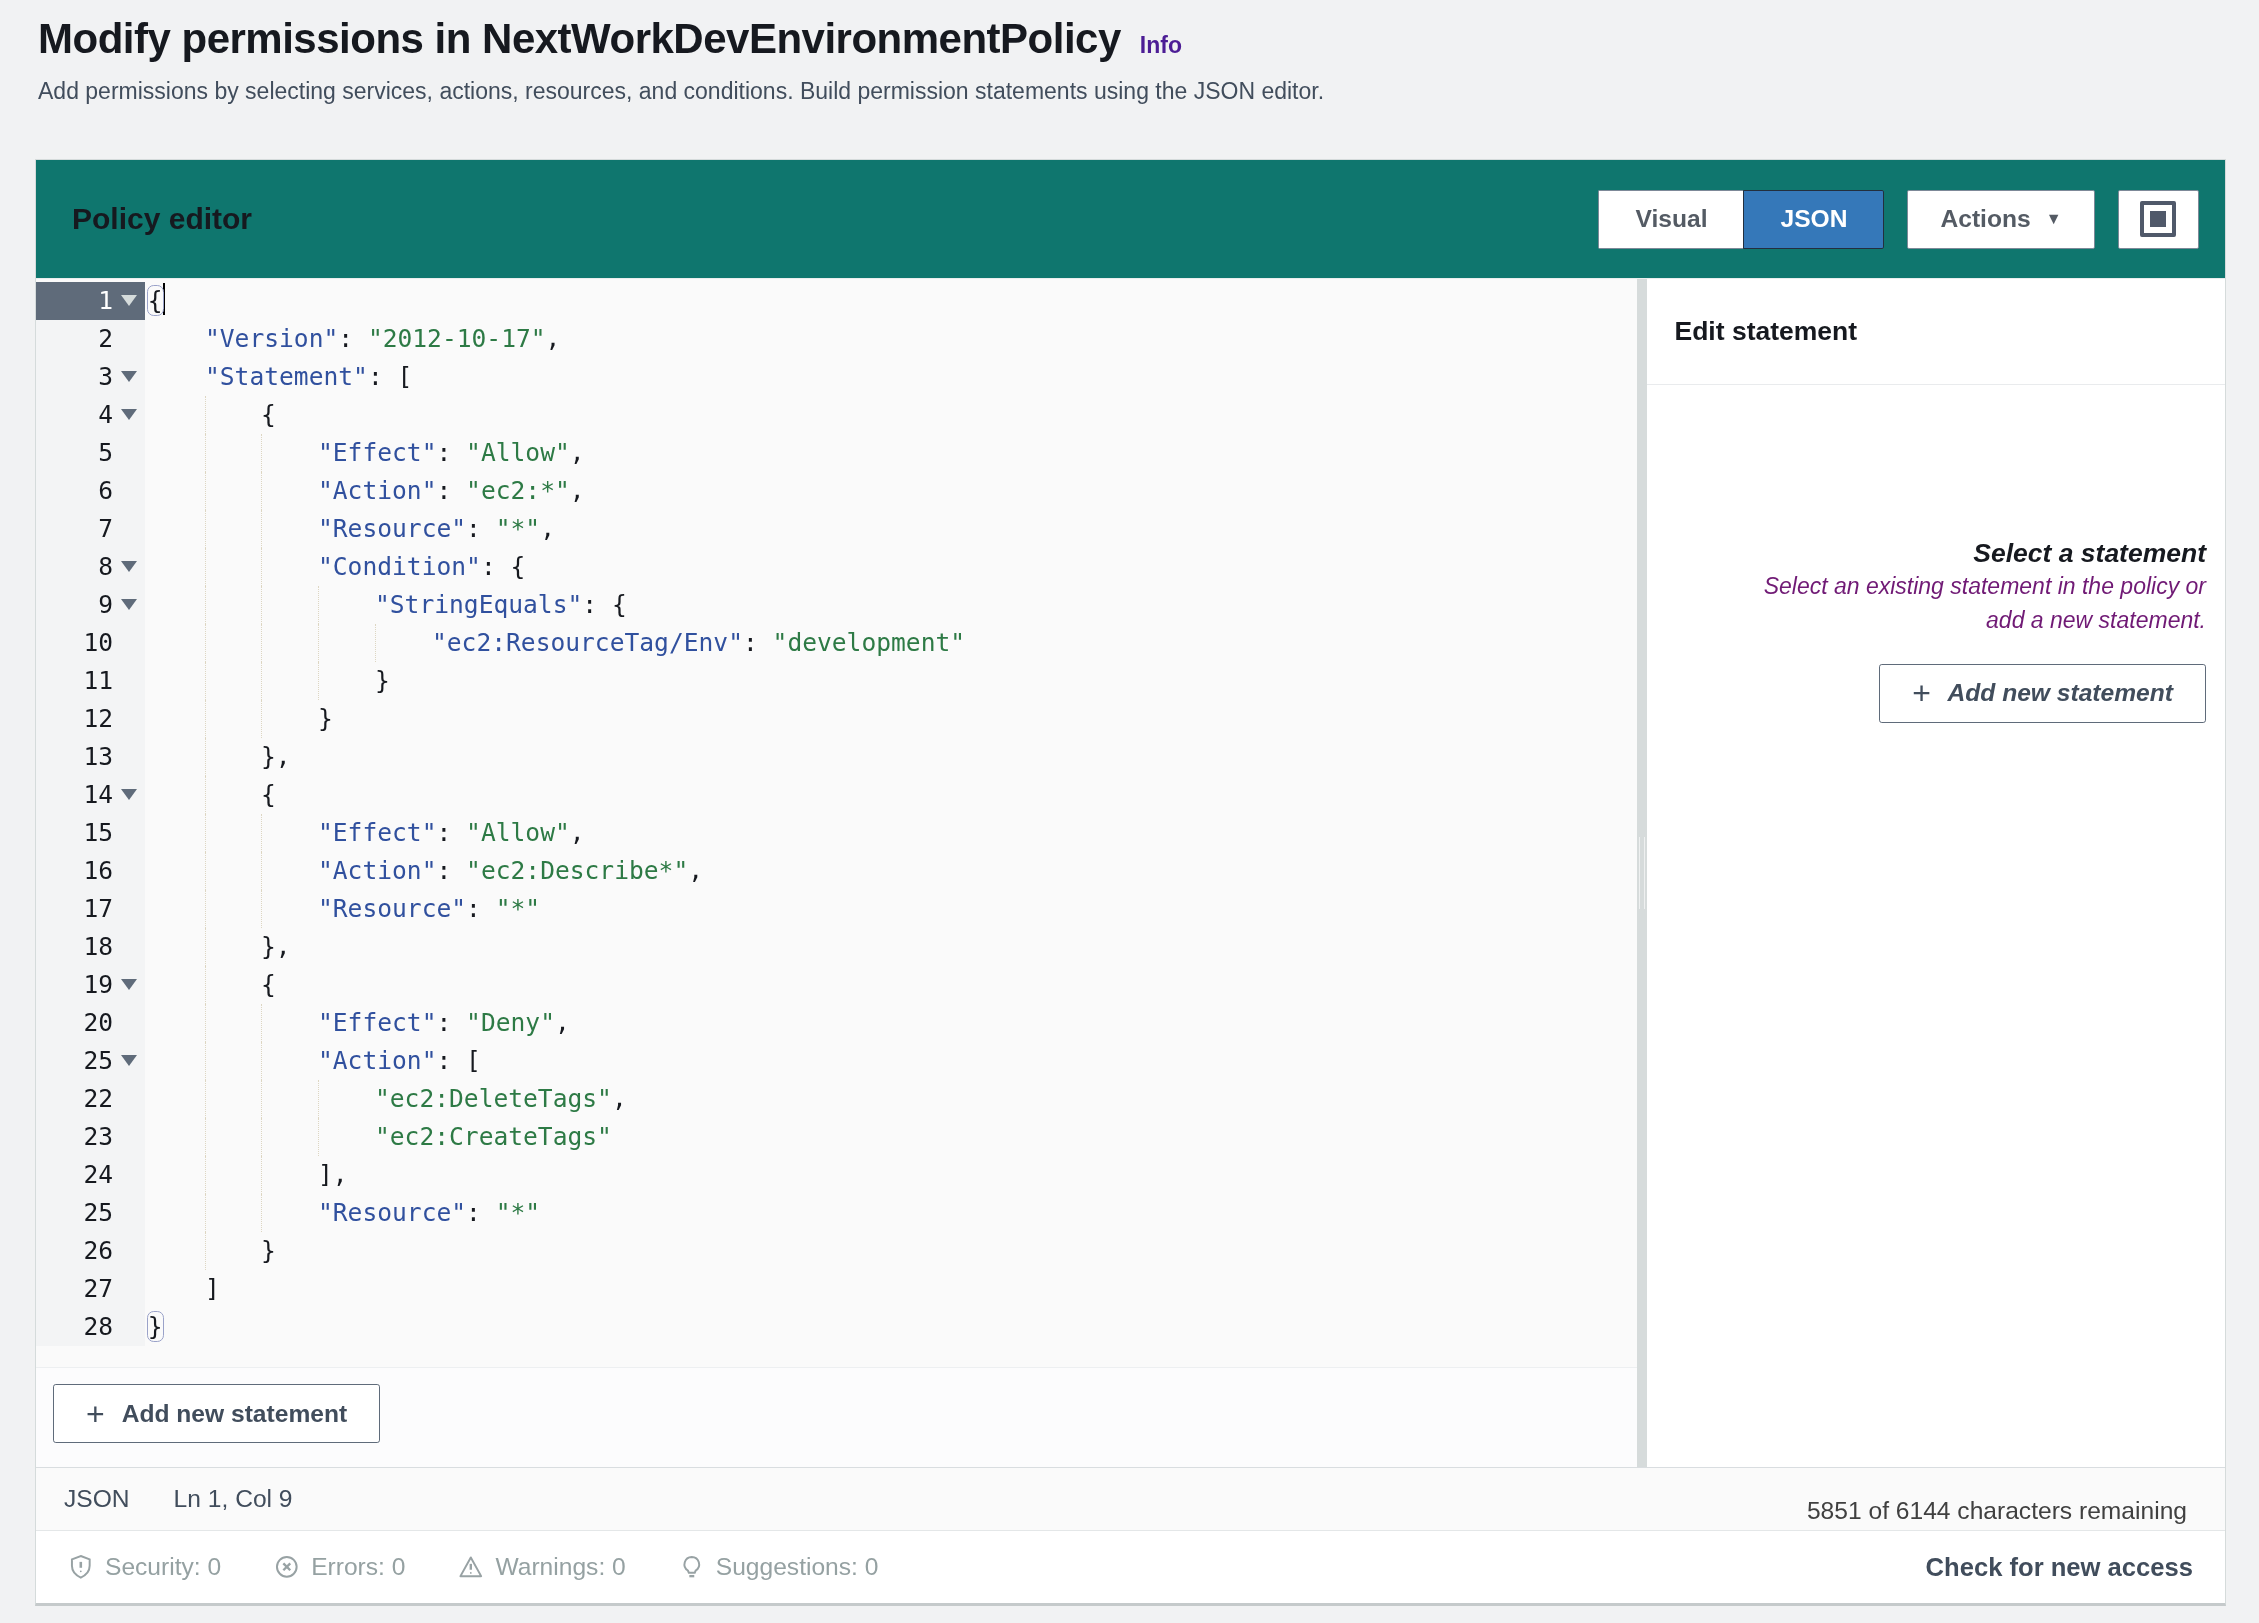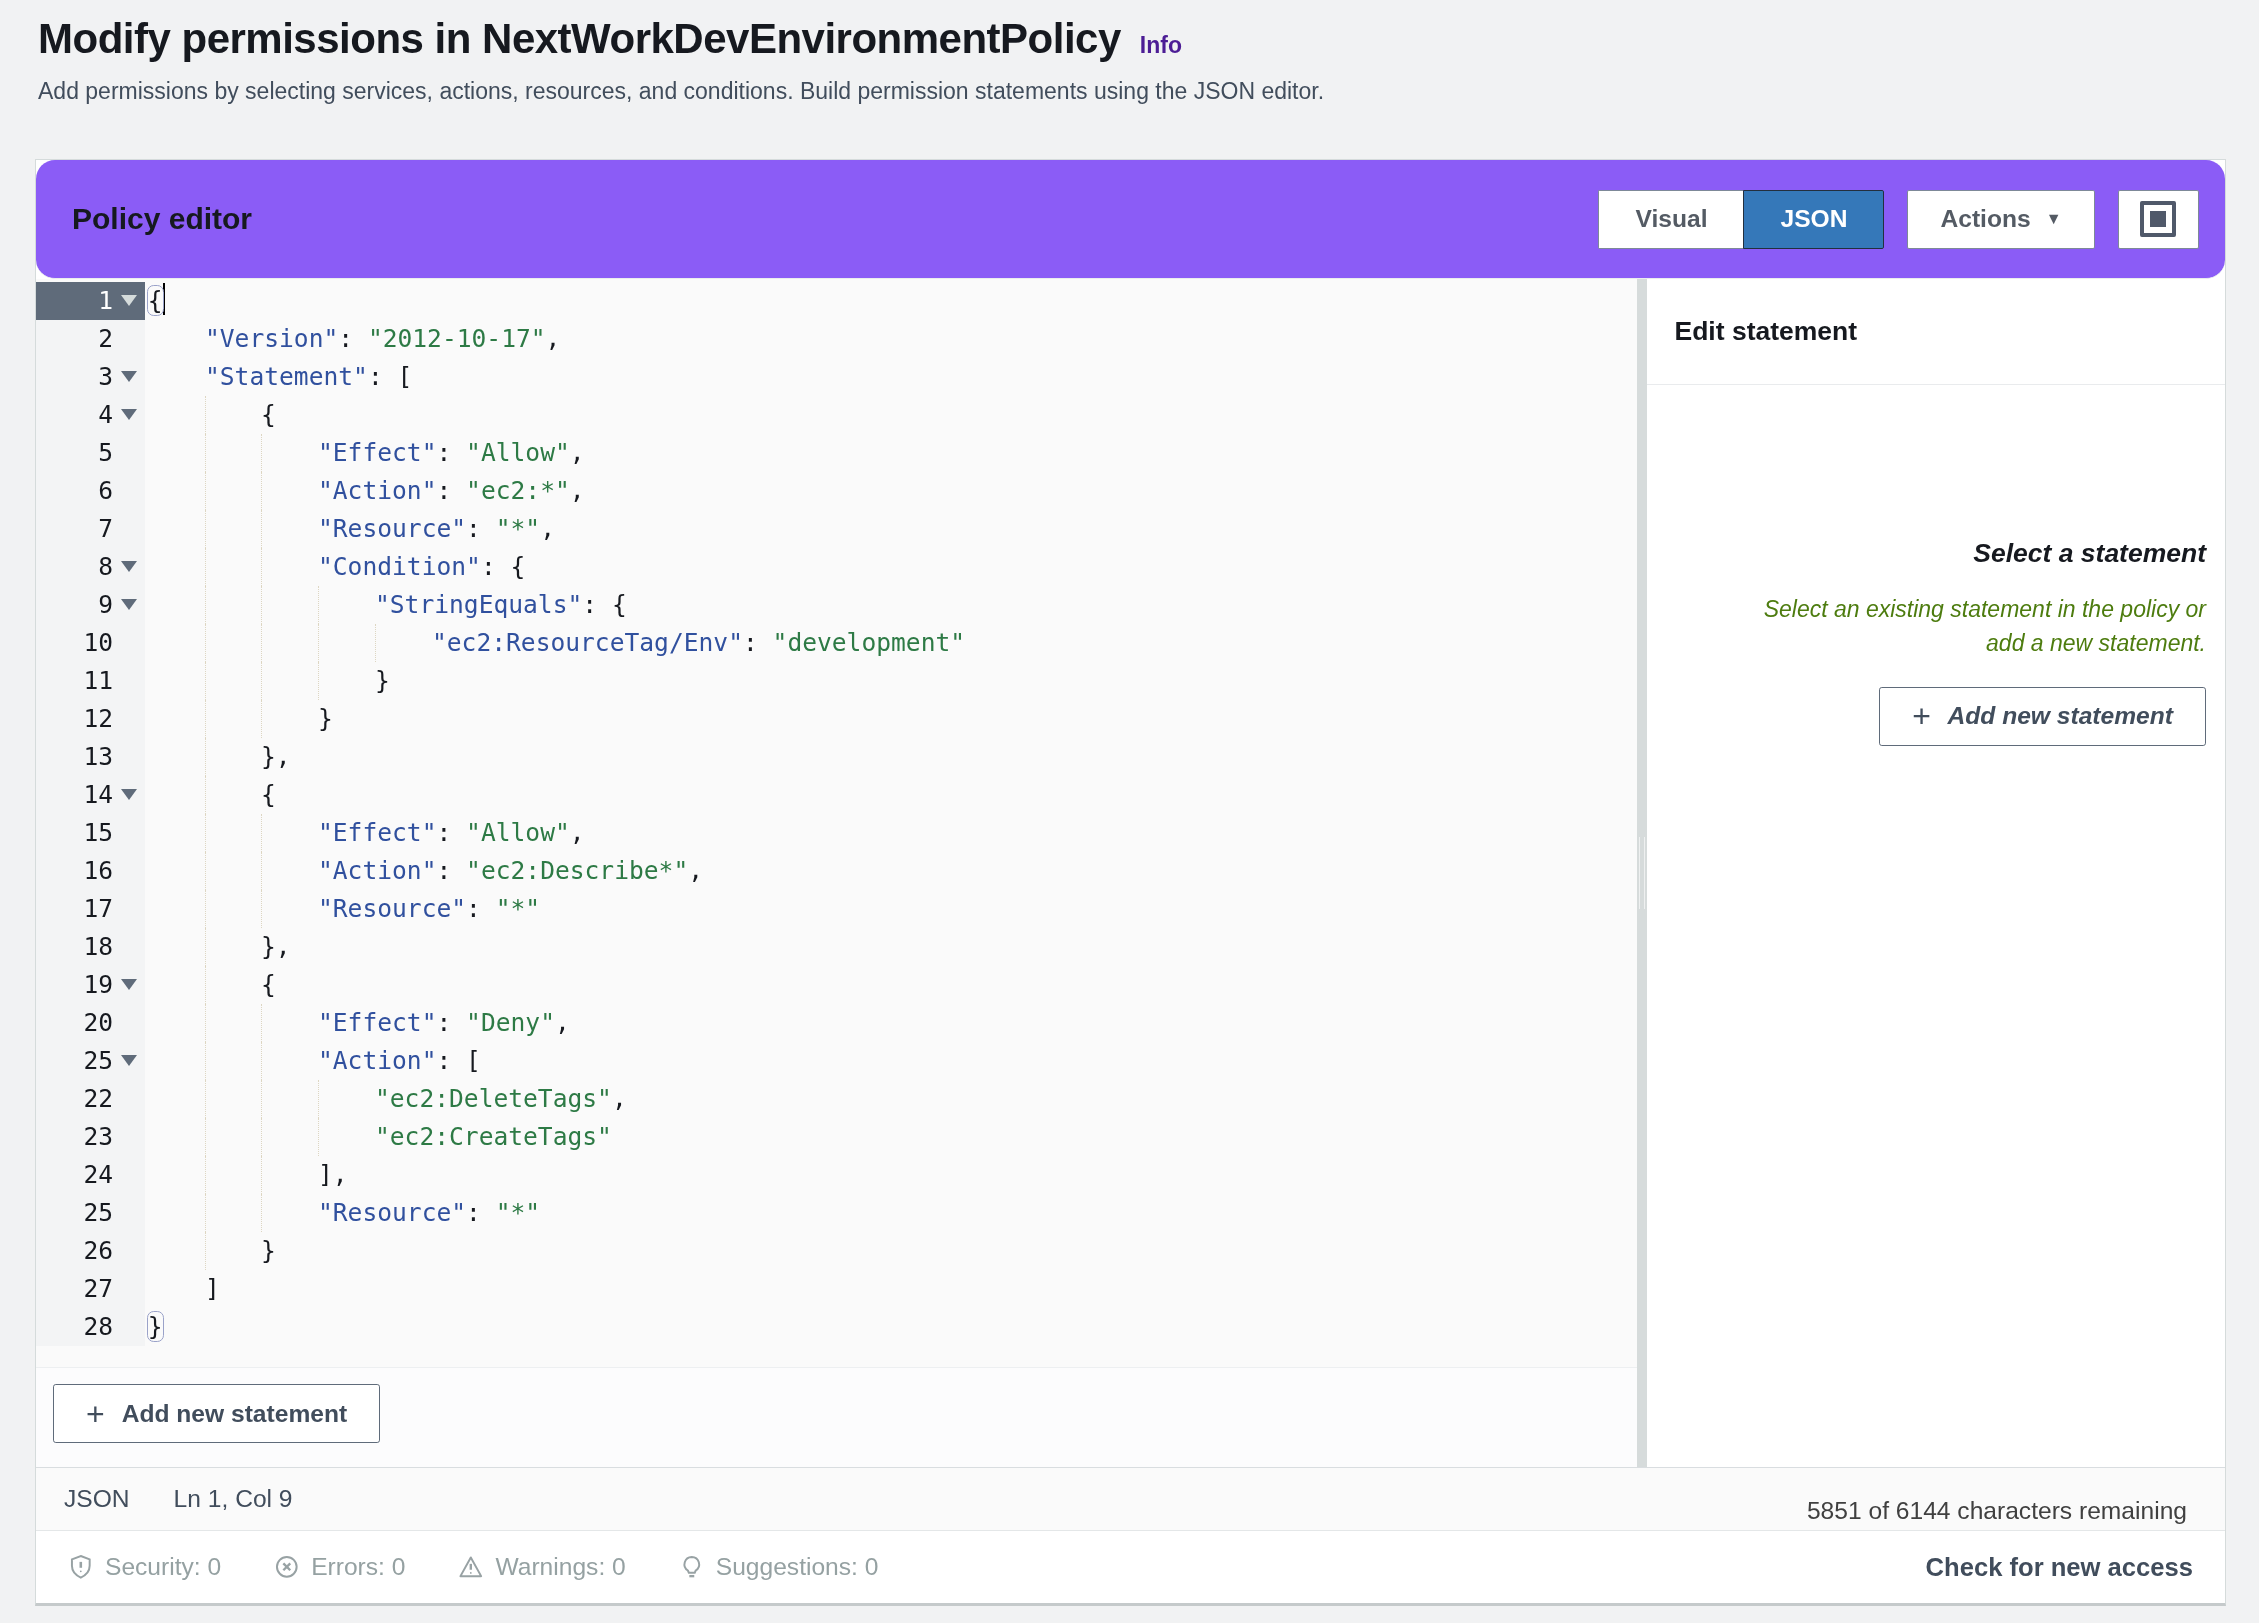--- a/index.html
+++ b/index.html
@@ -26,22 +26,21 @@
     border: 0.9px solid #d5dbdb;
     border-bottom: 3.8px solid #c5cacb;
   }
 
   
   .card-header {
     height: 119px;
     display: flex; align-items: center; justify-content: space-between;
     padding: 0 26.5px 0 36px;
     border-bottom: 0.9px solid #eaeded;
-    background: #8b5cf6;
-    border-radius: 19px;
+    background: #0f766e;
   }
   .card-title { font-size: 30px; font-weight: bold; color: #16191f; }
   .controls { display: flex; align-items: center; gap: 23px; }
   .segmented { display: flex; }
   .seg {
     height: 59px; display: flex; align-items: center;
     padding: 0 36px; font-size: 24.6px; font-weight: bold;
     background: #fff; color: #545b64; border: 1.9px solid #7d8998; cursor: pointer;
   }
   .seg.first { border-radius: 1.9px 0 0 1.9px; border-right: none; }
@@ -113,21 +112,21 @@
   }
 
   .side-panel { flex: 1; background: #fff; display: flex; flex-direction: column; }
   .sp-header {
     height: 106px; flex: none; display: flex; align-items: center;
     padding-left: 28px; font-size: 26.5px; font-weight: bold; color: #16191f;
     border-bottom: 0.9px solid #e9ebed;
   }
   .sp-empty { text-align: right; margin-top: 153px; padding: 0 19px; font-style: italic; }
   .sp-empty-title { font-size: 26.5px; font-weight: bold; color: #16191f; }
-  .sp-empty-desc { margin-top: 23px; font-size: 23px; color: #4d7c0f; line-height: 34px; }
+  .sp-empty-desc { font-size: 23px; color: #701a75; line-height: 34px; }
   .sp-empty .add-btn { margin-top: 26.5px; }
 
   
   .status-bar {
     height: 63px; border-top: 0.9px solid #d9dde0; background: #fafafa;
     display: flex; align-items: center; justify-content: space-between;
     padding: 0 38px 0 28px; font-size: 24.6px; color: #414d5c;
   }
   .status-left { display: flex; gap: 44px; }
   .status-right { color: #404040; margin-top: 23px; }

